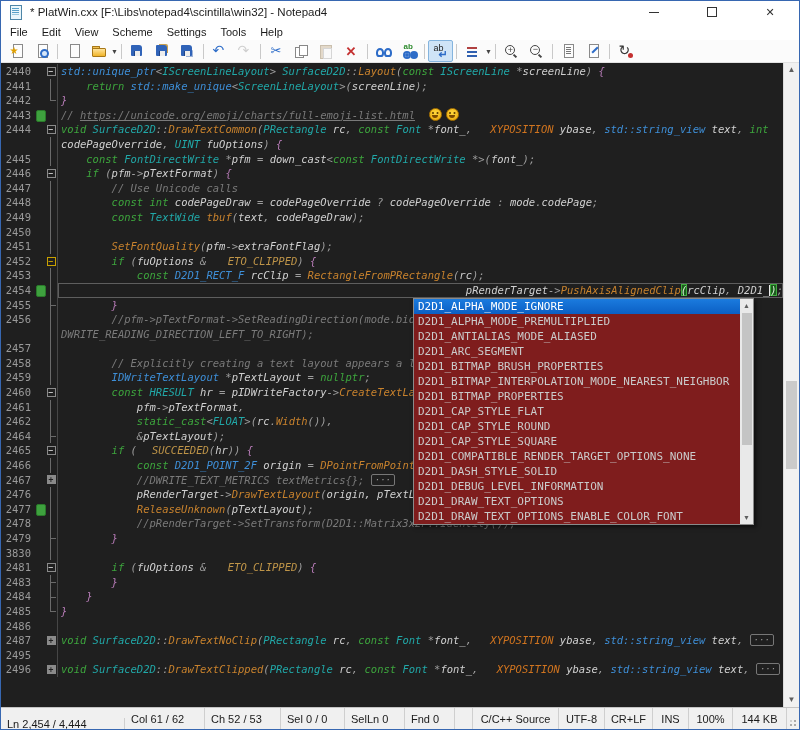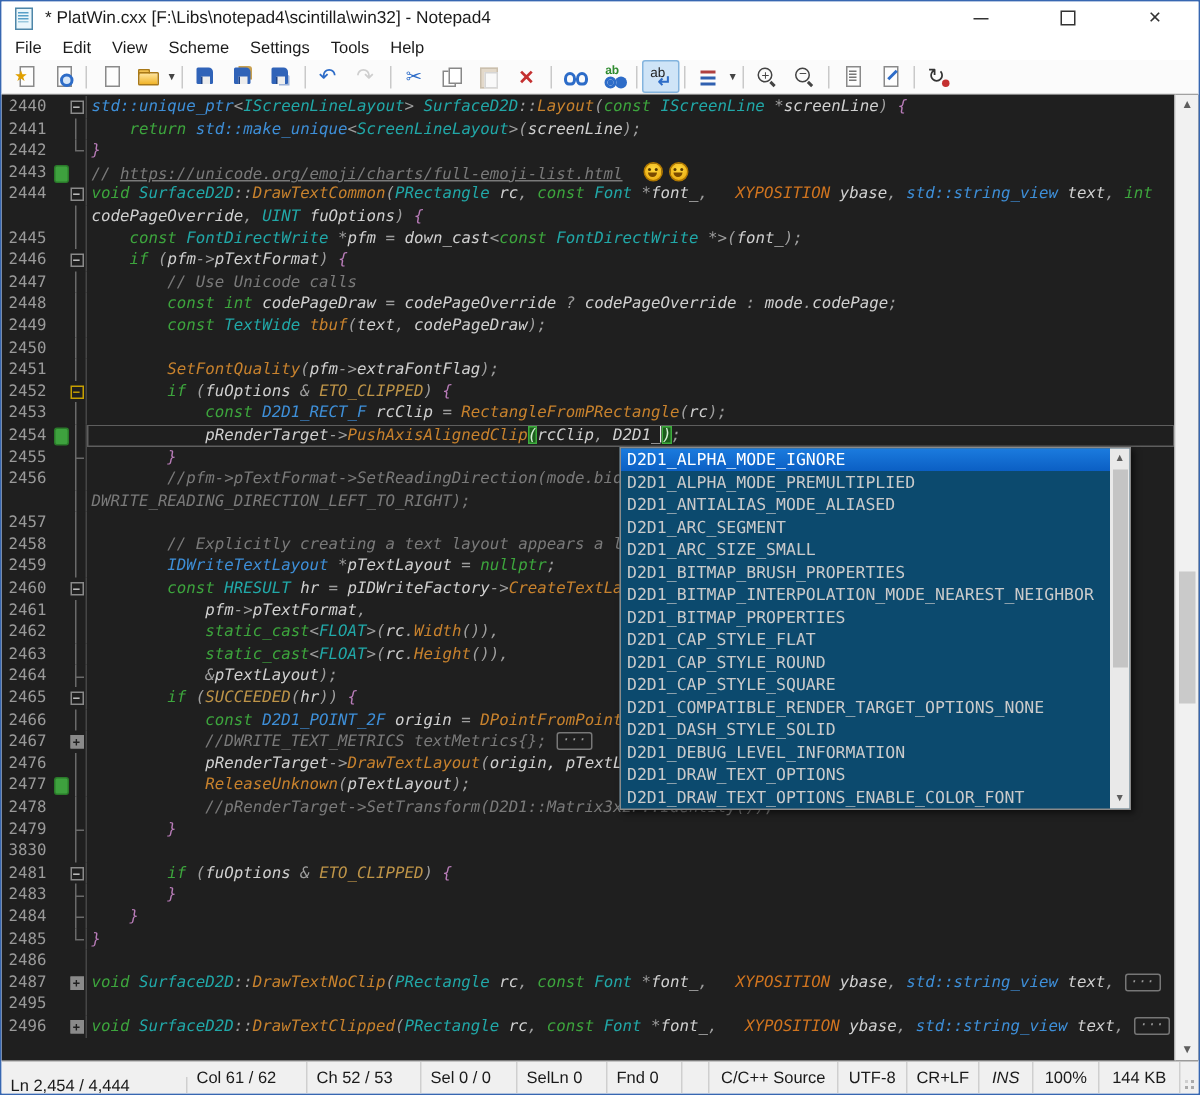--- a/index.html
+++ b/index.html
@@ -67,38 +67,38 @@
   .bmk{position:absolute;left:1px;top:2px;width:8px;height:10px;background:#3EA13E;border:1px solid #2A7A2A;border-radius:2px;}
   .fold{width:12px;flex:0 0 auto;position:relative;border-right:1px solid #464646;display:flex;align-items:center;justify-content:center;}
   .fold.l::before,.fold.t::before{content:"";position:absolute;left:5px;top:0;bottom:0;width:1px;background:#6A6A6A;}
   .fold.te::before{content:"";position:absolute;left:5px;top:0;height:50%;width:1px;background:#6A6A6A;}
   .fold.t::after,.fold.te::after{content:"";position:absolute;left:5px;top:50%;width:6px;height:1px;background:#6A6A6A;}
   .fbox{width:9px;height:9px;box-sizing:border-box;border:1px solid #8A8A8A;background:#1F1F1F;color:#C8C8C8;
     font:700 8px/7px "DejaVu Sans Mono",monospace;text-align:center;z-index:1;}
   .fbox.hl{border-color:#C8A000;color:#C8A000;}
   .fbox.filled{background:#8A8A8A;color:#1F1F1F;}
   .txt{flex:1;white-space:pre;tab-size:4;-moz-tab-size:4;color:#D0D0D0;padding-left:3px;overflow:hidden;font-style:italic;}
-  .row.cur .txt{box-shadow:inset 0 0 0 1px #5E5E5E;}
+  .row.cur .txt{box-shadow:inset 0 0 0 1px #5E5E5E;text-align:right;}
   .s-d{color:#D0D0D0;} .s-o{color:#9E9E9E;} .s-k{color:#3DA53D;} .s-t{color:#21A8A8;}
-  .s-b{color:#3E8FD8;} .s-f{color:#C8822D;} .s-x{color:#D0741F;margin-left:12px;} .s-m{color:#BE9448;}
+  .s-b{color:#3E8FD8;} .s-f{color:#C8822D;} .s-x{color:#D0741F;margin-left:12px;} .s-m{color:#BE9448;margin-left:15px;}
   .s-c{color:#7A7A7A;} .s-u{color:#7A7A7A;text-decoration:underline;} .s-v{color:#B87CB8;}
   .s-hl{background:#1C5C1C;box-shadow:0 0 0 1px #3FAE3F inset;color:#D6F0D6;}
   .s-fe{display:inline-block;border:1px solid #777;border-radius:2px;color:#999;font-size:9px;line-height:10px;padding:0 3px;vertical-align:1px;}
   .caret{display:inline-block;width:1px;height:11px;background:#ECECEC;vertical-align:-2px;}
   .emoji{display:inline-block;width:11px;height:11px;border-radius:50%;margin:0 3px 0 1px;vertical-align:-2px;position:relative;
     background:radial-gradient(circle at 50% 35%,#FFD83D,#E8A50A);border:0.5px solid #B07800;}
   .emoji::before{content:"";position:absolute;left:2px;top:3px;width:2px;height:2px;border-radius:50%;background:#573A00;box-shadow:4.5px 0 0 #573A00;}
   .emoji::after{content:"";position:absolute;left:2.5px;top:6px;width:5.5px;height:3px;border-radius:0 0 6px 6px;background:#7A4A00;}
   
   .vscroll{width:15px;background:#F1F1F1;border-left:1px solid #DCDCDC;position:relative;flex:0 0 auto;}
   .varrow{position:absolute;left:0;width:100%;height:14px;color:#5E5E5E;font-size:8px;text-align:center;line-height:14px;}
   .varrow.up{top:0;} .varrow.down{bottom:0;}
   .vthumb{position:absolute;left:2px;right:2px;top:318px;height:88px;background:#CACACA;}
   
-  .autocomplete{position:absolute;left:412px;top:235px;width:339px;background:#0c4a6e;border:1px solid #8A8A8A;
+  .autocomplete{position:absolute;left:412px;top:235px;width:339px;background:#7f1d1d;border:1px solid #8A8A8A;
     box-shadow:2px 2px 4px rgba(0,0,0,.55);z-index:5;}
   .ac-list{margin-right:13px;}
   .ac-item{height:15px;line-height:15px;font-family:"DejaVu Sans Mono",monospace;font-size:11px;color:#CACACA;
     padding-left:4px;white-space:pre;overflow:hidden;}
   .ac-item.sel{background:linear-gradient(#1B7BDE,#0B5FC4);color:#FFFFFF;}
   .ac-scroll{position:absolute;top:0;right:0;bottom:0;width:13px;background:#E9E9E9;}
   .ac-arrow{position:absolute;left:0;width:100%;height:13px;color:#5E5E5E;font-size:7px;text-align:center;line-height:13px;}
   .ac-arrow.up{top:0;} .ac-arrow.down{bottom:0;}
   .ac-thumb{position:absolute;left:1.5px;width:10px;top:14px;height:132px;background:#C4C4C4;}
   
@@ -381,26 +381,20 @@
           <span class="fold l"></span>
           <span class="txt"><span class="s-d">			</span><span class="s-d">pfm</span><span class="s-o">-&gt;</span><span class="s-d">pTextFormat</span><span class="s-o">,</span></span>
         </div>
         <div class="row">
           <span class="num">2462</span>
           <span class="bm"></span>
           <span class="fold l"></span>
           <span class="txt"><span class="s-d">			</span><span class="s-k">static_cast</span><span class="s-o">&lt;</span><span class="s-t">FLOAT</span><span class="s-o">&gt;(</span><span class="s-d">rc</span><span class="s-o">.</span><span class="s-f">Width</span><span class="s-o">()),</span></span>
         </div>
         <div class="row">
-          <span class="num">2463</span>
-          <span class="bm"></span>
-          <span class="fold l"></span>
-          <span class="txt"><span class="s-d">			</span><span class="s-k">static_cast</span><span class="s-o">&lt;</span><span class="s-t">FLOAT</span><span class="s-o">&gt;(</span><span class="s-d">rc</span><span class="s-o">.</span><span class="s-f">Height</span><span class="s-o">()),</span></span>
-        </div>
-        <div class="row">
           <span class="num">2464</span>
           <span class="bm"></span>
           <span class="fold t"></span>
           <span class="txt"><span class="s-d">			</span><span class="s-o">&amp;</span><span class="s-d">pTextLayout</span><span class="s-o">);</span></span>
         </div>
         <div class="row">
           <span class="num">2465</span>
           <span class="bm"></span>
           <span class="fold m">
             <i class="fbox">−</i>
@@ -512,21 +506,20 @@
       <div class="varrow up">▲</div>
       <div class="vthumb"></div>
       <div class="varrow down">▼</div>
     </div>
     <div class="autocomplete">
       <div class="ac-list">
           <div class="ac-item sel">D2D1_ALPHA_MODE_IGNORE</div>
           <div class="ac-item">D2D1_ALPHA_MODE_PREMULTIPLIED</div>
           <div class="ac-item">D2D1_ANTIALIAS_MODE_ALIASED</div>
           <div class="ac-item">D2D1_ARC_SEGMENT</div>
-          <div class="ac-item">D2D1_ARC_SIZE_SMALL</div>
           <div class="ac-item">D2D1_BITMAP_BRUSH_PROPERTIES</div>
           <div class="ac-item">D2D1_BITMAP_INTERPOLATION_MODE_NEAREST_NEIGHBOR</div>
           <div class="ac-item">D2D1_BITMAP_PROPERTIES</div>
           <div class="ac-item">D2D1_CAP_STYLE_FLAT</div>
           <div class="ac-item">D2D1_CAP_STYLE_ROUND</div>
           <div class="ac-item">D2D1_CAP_STYLE_SQUARE</div>
           <div class="ac-item">D2D1_COMPATIBLE_RENDER_TARGET_OPTIONS_NONE</div>
           <div class="ac-item">D2D1_DASH_STYLE_SOLID</div>
           <div class="ac-item">D2D1_DEBUG_LEVEL_INFORMATION</div>
           <div class="ac-item">D2D1_DRAW_TEXT_OPTIONS</div>
@@ -544,19 +537,19 @@
       <div class="ss" style="width: 124px; margin-top: 10px;">Ln 2,454 / 4,444</div>
       <div class="ss" style="width: 80px;">Col 61 / 62</div>
       <div class="ss" style="width: 76px; text-align: right;">Ch 52 / 53</div>
       <div class="ss" style="width: 64px;">Sel 0 / 0</div>
       <div class="ss" style="width: 60px;">SelLn 0</div>
       <div class="ss" style="width: 50px;">Fnd 0</div>
       <div class="sspacer"></div>
       <div class="ss right" style="width: 86px;">C/C++ Source</div>
       <div class="ss right" style="width: 46px;">UTF-8</div>
       <div class="ss right" style="width: 48px;">CR+LF</div>
-      <div class="ss right" style="width: 36px; font-style: italic;">INS</div>
+      <div class="ss right" style="width: 36px;">INS</div>
       <div class="ss right" style="width: 44px;">100%</div>
       <div class="ss right" style="width: 54px;">144 KB</div>
       <div class="grip"></div>
     </div>
 
 </div>
 
 </body></html>

